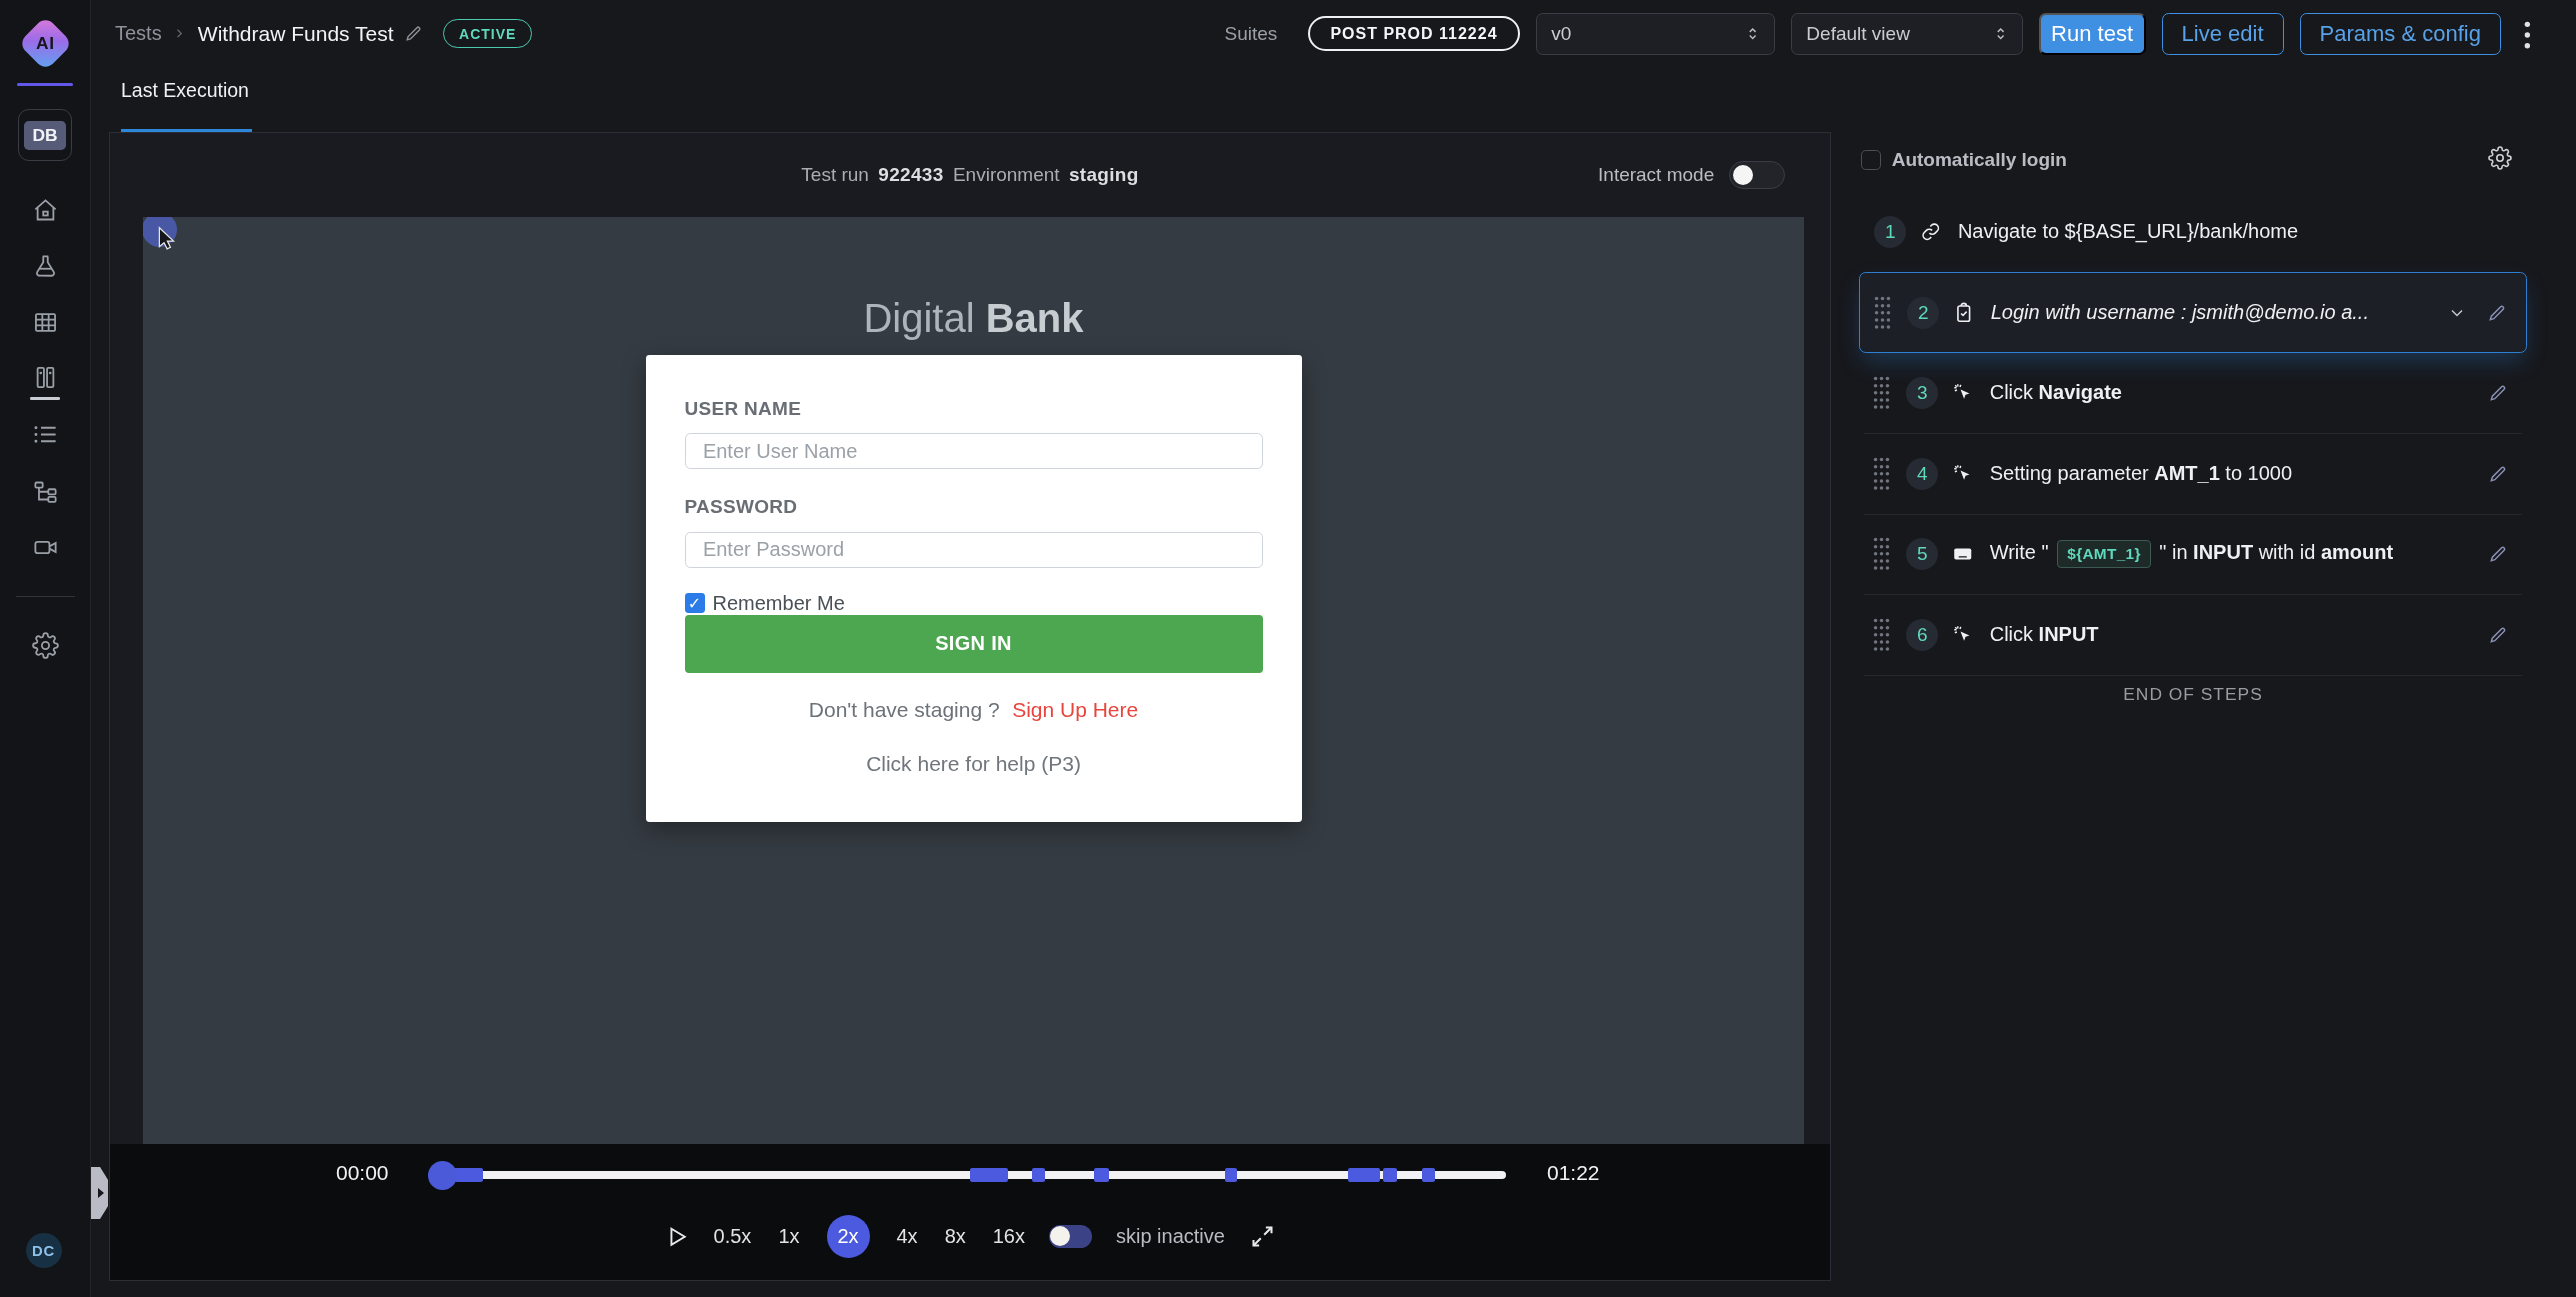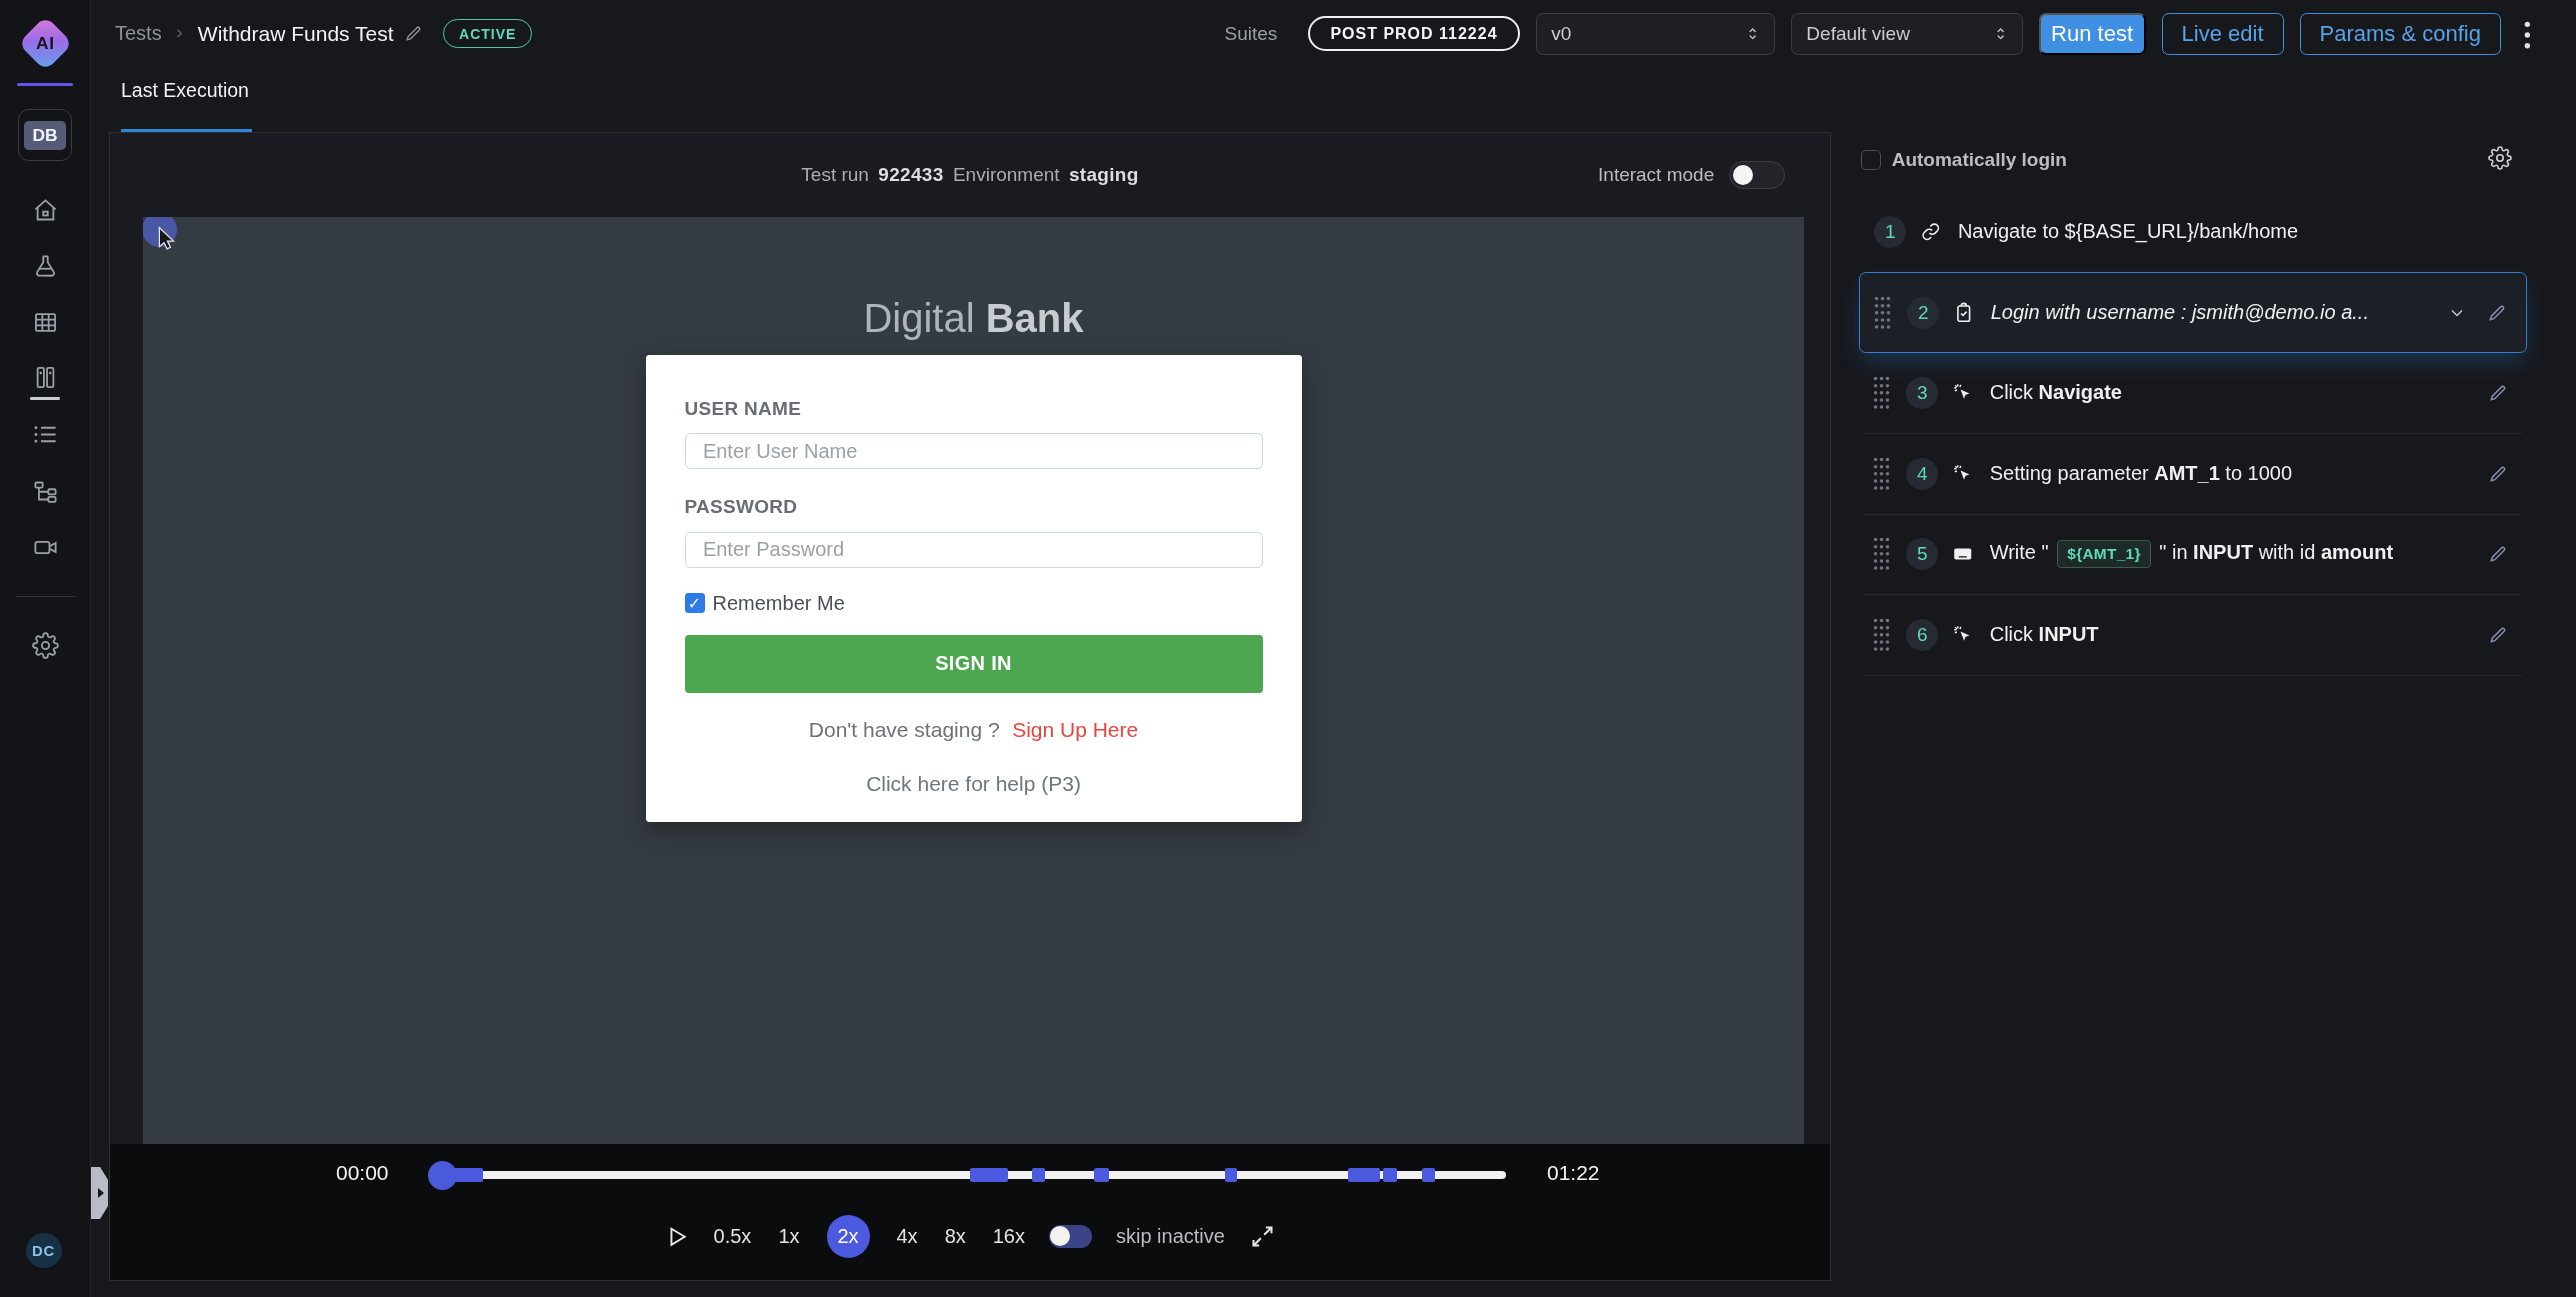--- a/index.html
+++ b/index.html
@@ -66,21 +66,21 @@
   .cursor{position:absolute;left:9.4px;top:6.7px;width:29.5px;height:29.5px}
   .brand{position:absolute;top:79px;left:0;width:100%;text-align:center;font-size:40px;color:#aeb4ba;font-weight:300}
   .brand b{color:#c7ccd1;font-weight:700}
   .card{position:absolute;left:50%;transform:translateX(-50%);top:138px;width:656px;height:467px;background:#fff;border-radius:3.4px;box-shadow:0 8px 23px rgba(0,0,0,.35);padding:43px 39px 0}
   .f-label{font-size:19px;font-weight:700;color:#686e74;letter-spacing:0.3px}
   .f-input{margin-top:13.4px;width:100%;height:36px;border:1.3px solid #cfd4da;border-radius:5.4px;padding:0 17.4px;font-size:20px;color:#0f172a;background:#fff;outline:none;font-family:inherit}
   .f-input::placeholder{color:#9aa1a7}
   .gap1{height:27px}
   .remember{margin-top:24px;display:flex;align-items:center;gap:8px;font-size:20px;color:#4a5056}
   .cbx-blue{width:20px;height:20px;border-radius:3.4px;background:#2b7ce9;color:#fff;font-size:16px;font-weight:700;display:flex;align-items:center;justify-content:center}
-  .signin{margin-top:20px;width:100%;height:58px;background:var(--green);border:none;border-radius:4px;color:#fff;font-size:20px;font-weight:700;letter-spacing:0.3px;font-family:inherit}
+  .signin{width:100%;height:58px;background:var(--green);border:none;border-radius:4px;color:#fff;font-size:20px;font-weight:700;letter-spacing:0.3px;font-family:inherit}
   .signup-row{margin-top:25.5px;text-align:center;font-size:21px;color:#6c7278}
   .signup-row a{color:var(--red);text-decoration:none;margin-left:6.7px}
   .help-row{margin-top:29.5px;text-align:center;font-size:21px;color:#70767c}
 
   
   .playbar{position:absolute;left:0;bottom:0;width:100%;height:136px;background:var(--black-bar)}
   .time-row{position:absolute;left:0;top:9.4px;width:100%;height:43px}
   .t-cur{position:absolute;left:226px;top:8px;font-size:21px;color:#f2f3f5}
   .t-tot{position:absolute;left:1437px;top:8px;font-size:21px;color:#f2f3f5}
   .track{position:absolute;left:323px;top:17.4px;width:1073px;height:8.7px;background:#f2f2f4;border-radius:4.7px}
@@ -537,16 +537,17 @@
             </svg>
           </span>
           <span class="stext">Click <span class="b">INPUT</span></span>
           <span class="pencil">
             <svg viewBox="0 0 24 24" fill="none" stroke="currentColor" stroke-width="1.8">
               <path d="M4 20l1.2-4.2L16.4 4.6a2 2 0 0 1 2.8 0l.2.2a2 2 0 0 1 0 2.8L8.2 18.8 4 20z"></path>
             </svg>
           </span>
         </div>
       </div>
+    <div class="end-steps" style="top:684px">END OF STEPS</div>
   </aside>
 
 </div>
 
 
 </body></html>

